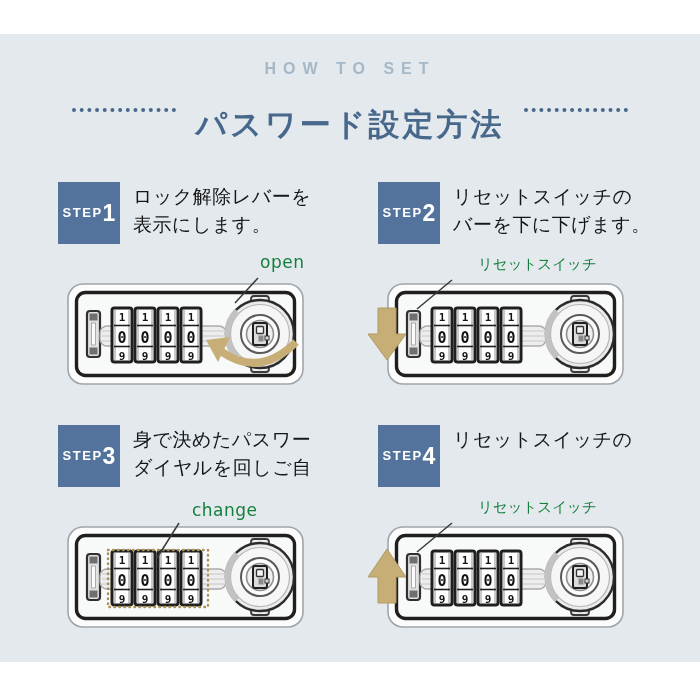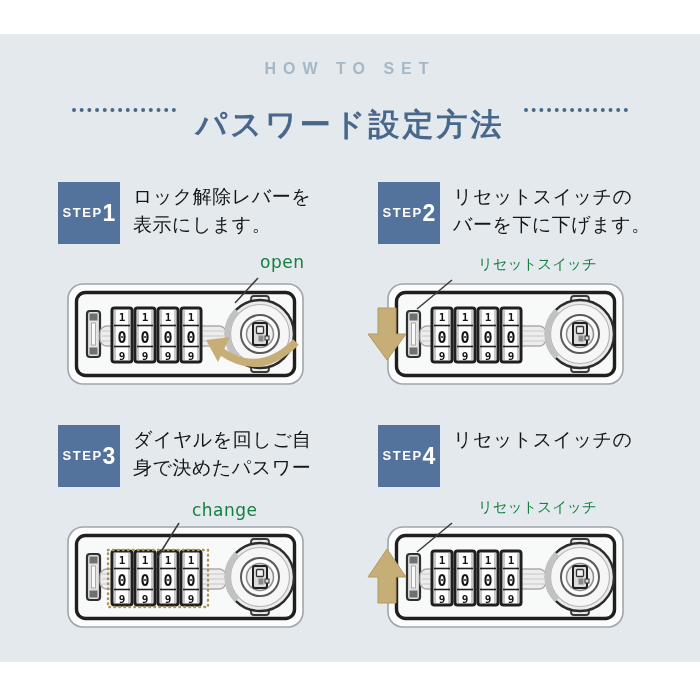--- a/index.html
+++ b/index.html
@@ -219,22 +219,22 @@
     </div>
   </div>
 
   <div class="cell" id="cell3">
     <div class="step-head">
       <div class="step-box">
         <span class="b">STEP</span>
         <span class="n">3</span>
       </div>
       <div class="step-text">
+        <div>身で決めたパスワー</div>
         <div>ダイヤルを回しご自</div>
-        <div>身で決めたパスワー</div>
       </div>
     </div>
     <div class="illus">
       <svg viewBox="0 0 280 145" class="lock-svg">
           <rect x="32" y="32" width="235" height="100" rx="15" fill="#fcfcfd" stroke="#9fa5ab" stroke-width="1.6"></rect>
           <rect x="40.5" y="40.5" width="218" height="83" rx="9" fill="#f8f9f9" stroke="#1f1f1f" stroke-width="3.4"></rect>
           <rect x="51" y="59" width="13" height="46" rx="3" fill="#e3e3e3" stroke="#2f2f2f" stroke-width="2.2"></rect>
           <rect x="53.5" y="61.5" width="8" height="7" fill="#6f6f6f"></rect>
           <rect x="53.5" y="95.5" width="8" height="7" fill="#6f6f6f"></rect>
           <rect x="55.5" y="71" width="4" height="22" fill="#fafafa" stroke="#9a9a9a" stroke-width="0.8"></rect>

